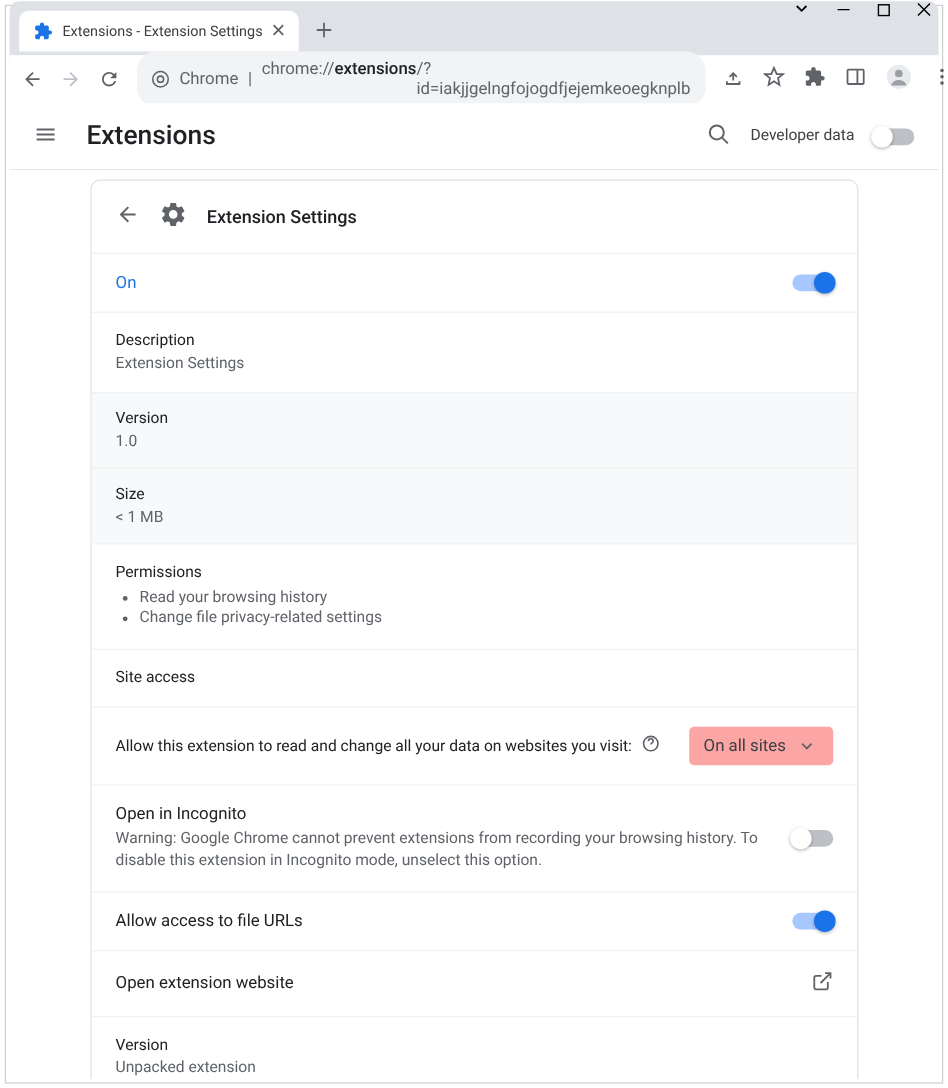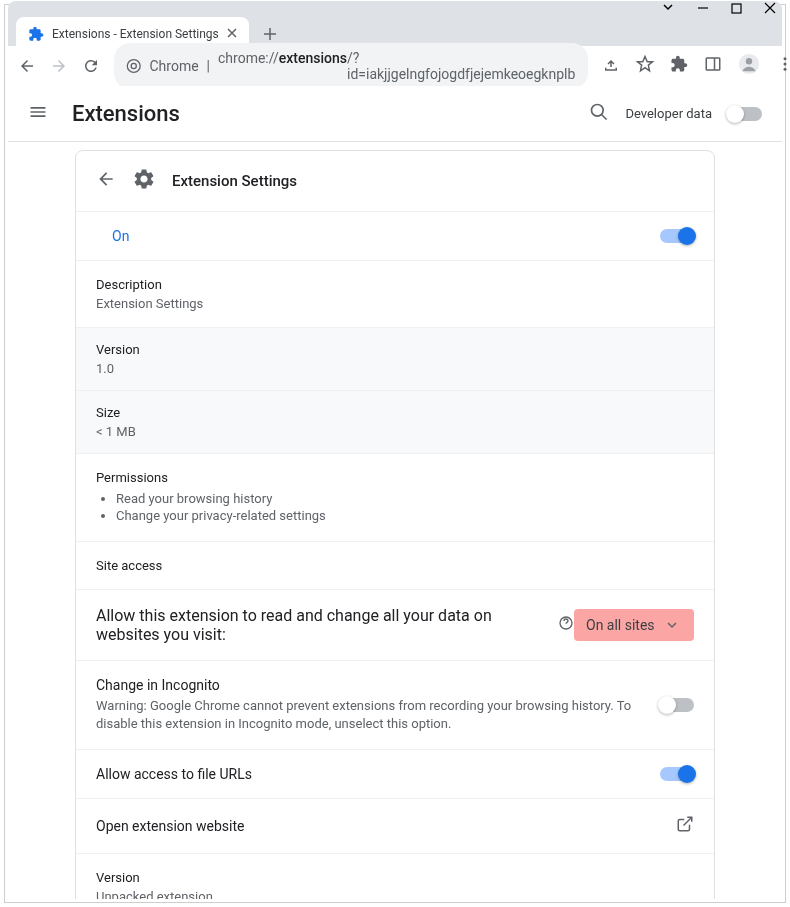--- a/index.html
+++ b/index.html
@@ -1,19 +1,19 @@
 <!DOCTYPE html>
 <html><head>
   <meta charset="utf-8">
   <style>
     * { margin: 0; padding: 0; box-sizing: border-box; font-family: 'Segoe UI', Roboto, Arial, sans-serif; }
     body { background: #fff; width: 790px; height: 907px; overflow: hidden; position: relative; }
     
     
-    .tab-bar { height: 50px; display: flex; align-items: flex-end; padding-left: 8px; background: #dee1e6; position: absolute; top: 1px; left: 8px; right: 8px; border-radius: 8px 8px 0 0; }
+    .tab-bar { height: 50px; display: flex; align-items: center; padding-left: 8px; background: #dee1e6; position: absolute; top: 1px; left: 8px; right: 8px; border-radius: 8px 8px 0 0; }
     .tab { background: #fff; height: 34px; display: flex; align-items: center; padding: 0 12px; border-radius: 8px 8px 0 0; min-width: 200px; gap: 8px; font-size: 12px; color: #3c4043; }
     .tab-icon { width: 16px; height: 16px; }
     .tab-close { margin-left: auto; cursor: pointer; color: #5f6368; }
     .new-tab { margin-left: 8px; color: #5f6368; cursor: pointer; padding: 6px; }
     
     
     .address-bar { position: absolute; top: 46px; left: 8px; right: 8px; height: 40px; background: #fff; display: flex; align-items: center; padding: 0 10px; gap: 14px; }
     .nav-btn { color: #5f6368; cursor: pointer; width: 20px; height: 20px; display: flex; align-items: center; justify-content: center; }
     .nav-btn.disabled { color: #bdc1c6; }
     .url-box { flex: 1; background: #f1f3f4; border-radius: 16px; height: 46px; display: flex; align-items: center; padding: 0 12px; gap: 8px; font-size: 14px; }
@@ -38,21 +38,21 @@
     .card { max-width: 640px; margin: 0 auto; background: #fff; border: 1px solid #e0e0e0; border-radius: 8px; margin-top: 8px; }
     
     .card-head { display: flex; align-items: center; padding: 16px 20px; gap: 16px; }
     .back-arrow { color: #5f6368; cursor: pointer; }
     .gear-icon { color: #5f6368; }
     .card-title { font-size: 15px; font-weight: 500; color: #202124; }
     
     .row { padding: 16px 20px; border-top: 1px solid #f0f0f0; display: flex; align-items: center; }
     .row.section { background: #f8f9fa; display: block; padding: 14px 20px; }
     .row-label { font-size: 14px; color: #202124; }
-    .row-on { color: #1a73e8; font-size: 14px; margin-left: 16px; }
+    .row-on { color: #1a73e8; font-size: 14px; }
     .section-title { font-size: 13px; color: #202124; font-weight: 400; }
     .section-value { font-size: 13px; color: #5f6368; margin-top: 4px; }
     
     .perms-list { padding: 4px 0 0 20px; }
     .perms-list li { font-size: 13px; color: #5f6368; list-style: disc; margin: 2px 0; }
     
     .row-flex { display: flex; align-items: center; justify-content: space-between; }
     .row-flex .left { flex: 1; }
     
     .site-access-row { display: flex; align-items: center; gap: 8px; }
@@ -226,49 +226,49 @@
 
     <div class="row section">
       <div class="section-title">Size</div>
       <div class="section-value">&lt; 1 MB</div>
     </div>
 
     <div class="row" style="display:block;">
       <div class="section-title">Permissions</div>
       <ul class="perms-list">
         <li>Read your browsing history</li>
-        <li>Change your privacy-related settings</li>
+        <li>Change file privacy-related settings</li>
       </ul>
     </div>
 
     <div class="row" style="display:block;">
       <div class="section-title">Site access</div>
     </div>
 
     <div class="row row-flex">
       <div class="site-access-row">
-        <span class="row-label" style="font-size:16px;">Allow this extension to read and change all your data on websites you visit:</span>
+        <span class="row-label" style="font-size:13px;">Allow this extension to read and change all your data on websites you visit:</span>
         <span class="help-icon">
           <svg width="16" height="16" viewBox="0 0 24 24" fill="none" stroke="#5f6368" stroke-width="2">
               <circle cx="12" cy="12" r="9"></circle>
               <path d="M9 9a3 3 0 116 0c0 2-3 2-3 4M12 17h.01"></path>
             </svg>
         </span>
       </div>
       <div class="dropdown">
         <span>On all sites</span>
         <svg width="10" height="10" viewBox="0 0 10 10">
             <path d="M1 3l4 4 4-4" stroke="#5f6368" stroke-width="1.5" fill="none"></path>
           </svg>
       </div>
     </div>
 
     <div class="row row-flex">
       <div class="left">
-        <div class="row-label">Change in Incognito</div>
+        <div class="row-label">Open in Incognito</div>
         <div class="incognito-warn">Warning: Google Chrome cannot prevent extensions from recording your browsing history. To disable this extension in Incognito mode, unselect this option.</div>
       </div>
       <div class="toggle off" style="flex-shrink:0;margin-left:16px;">
           <div class="toggle-knob"></div>
         </div>
     </div>
 
     <div class="row row-flex">
       <span class="row-label">Allow access to file URLs</span>
       <div class="toggle on">

